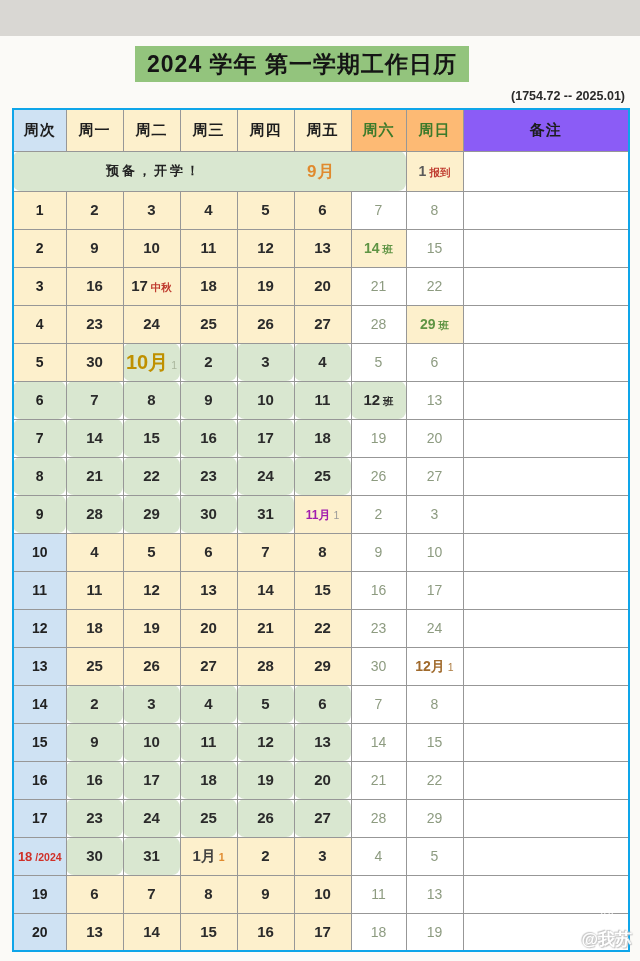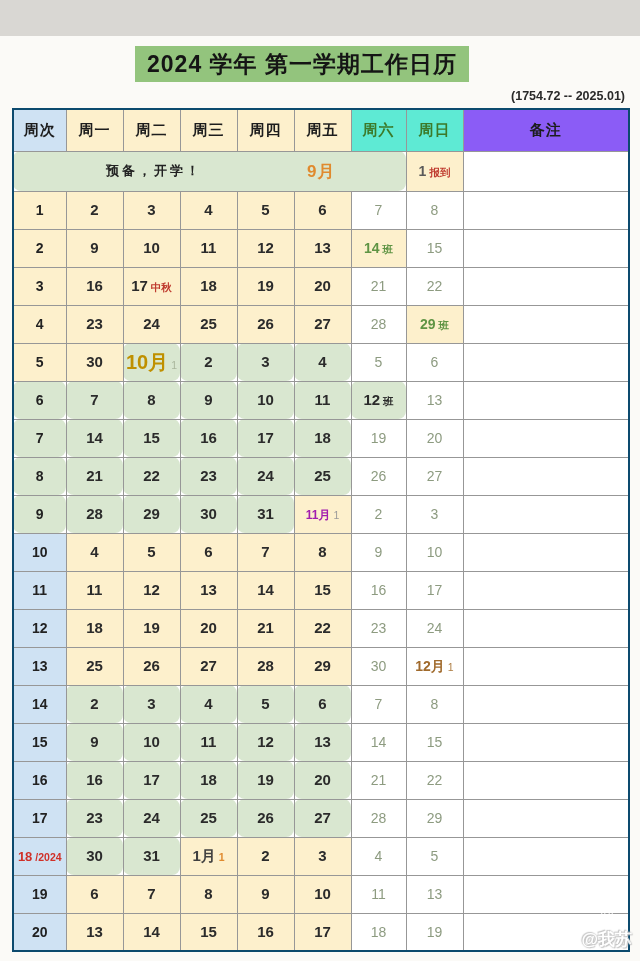--- a/index.html
+++ b/index.html
@@ -9,26 +9,26 @@
   }
   .top-band{position:absolute;left:0;top:0;width:640px;height:36px;background:#d9d7d3;}
   .title-wrap{position:absolute;left:0;top:46px;width:604px;text-align:center;}
   .title{
     display:inline-block;background:#93c47d;color:#151515;font-weight:bold;
     font-size:23px;line-height:32px;padding:2px 12px;letter-spacing:1px;
   }
   .subtitle{position:absolute;top:89px;right:15px;font-size:12.5px;font-weight:bold;color:#2a2a2a;}
   table.cal{
     position:absolute;left:12px;top:108px;width:616px;table-layout:fixed;
-    border-collapse:collapse;border:2px solid #0c4a6e;background:#fff;
+    border-collapse:collapse;border:2px solid #0ea5e9;background:#fff;
   }
   td{border:1px solid #979797;text-align:center;vertical-align:middle;padding:0;overflow:hidden;white-space:nowrap;}
   tr.hrow{height:42px;} tr.mtr{height:40px;} tr.wrow{height:38px;}
   .bgY{background:#fdf0cc;} .bgG{background:#d9e7d0;border-radius:8px;} .bgB{background:#cfe2f3;}
-  .bgW{background:#ffffff;} .bgHG{background:#5eead4;} .bgP{background:#8b5cf6;}
+  .bgW{background:#ffffff;} .bgHG{background:#fdba74;} .bgP{background:#8b5cf6;}
   .hd{font-weight:bold;font-size:15px;color:#1d1d1d;letter-spacing:1px;}
   .hdg{color:#3c7a2a;}
   .part+.part{margin-left:3px;margin-top:11px;}
   .sm{font-size:10.5px !important;}
   .c-wk{color:#222;font-weight:bold;font-size:14px;}
   .c-k{color:#2b2b2b;font-weight:bold;font-size:15px;}
   .c-k2{color:#5a5a5a;font-weight:600;font-size:14px;}
   .c-w{color:#8d9b80;font-weight:normal;font-size:14px;}
   .c-g{color:#5f9444;font-weight:bold;font-size:14px;}
   .c-r{color:#bf3b2f;font-weight:bold;font-size:11px;}

